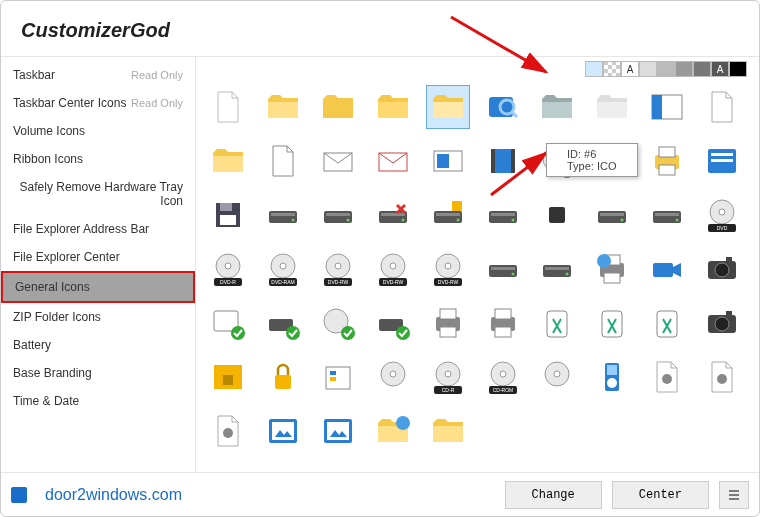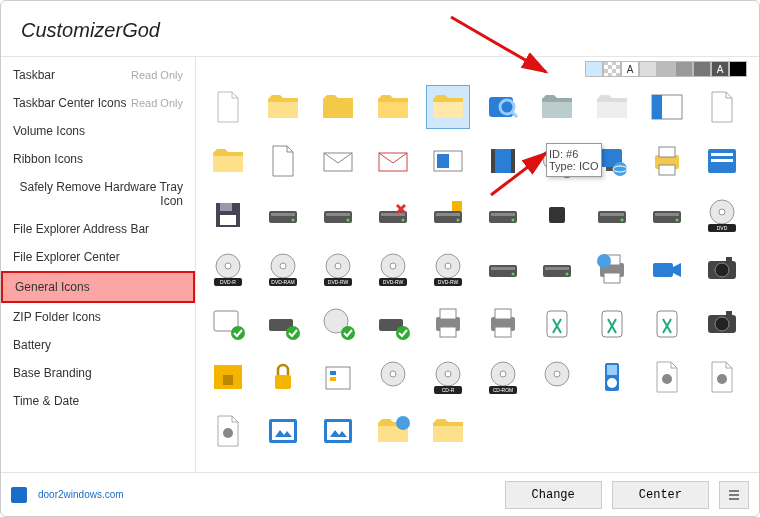--- a/index.html
+++ b/index.html
@@ -1,33 +1,33 @@
 <!DOCTYPE html>
 <html><head>
 <meta charset="utf-8">
 <style>
 * { margin: 0; padding: 0; box-sizing: border-box; font-family: "Segoe UI", Arial, sans-serif; }
 body { background: #fff; width: 760px; height: 517px; overflow: hidden; border: 1px solid #ccc; border-radius: 6px; }
-.titlebar { padding: 18px 20px 14px; font-size: 20px; font-style: italic; font-weight: 400; color: #222; border-bottom: 1px solid #e5e5e5; }
+.titlebar { padding: 18px 20px 14px; font-size: 20px; font-style: italic; font-weight: 700; color: #222; border-bottom: 1px solid #e5e5e5; }
 .content { display: flex; height: calc(100% - 100px); }
 .sidebar { width: 195px; border-right: 1px solid #e5e5e5; overflow-y: auto; padding-top: 4px; }
 .sidebar-item { display:flex; justify-content:space-between; align-items:center; padding: 7px 12px; font-size: 12px; color: #333; cursor: pointer; text-align: right; }
-.sidebar-item.selected { border: 2px solid #d11; background:#fca5a5; }
+.sidebar-item.selected { border: 2px solid #d11; background:#a3a3a3; }
 .sidebar-item .ro { color:#aaa; font-size:11px; }
 .main { flex:1; position: relative; display:flex; flex-direction:column; }
 .bg-swatches { position:absolute; top:4px; right:12px; display:flex; gap:0; }
 .bg-swatches .sw { width:18px; height:16px; border:1px solid #bbb; display:flex; align-items:center; justify-content:center; font-size:10px; }
 .icon-grid { padding: 28px 10px 10px; display:grid; grid-template-columns: repeat(10, 1fr); gap:10px 6px; overflow-y:auto; }
 .icon-cell { width:44px; height:44px; display:flex; align-items:center; justify-content:center; cursor:pointer; position:relative; }
 .icon-cell.selected { background:#cfe8fb; border:1px solid #66aadd; }
 .icon-cell svg { width:36px; height:36px; }
-.tooltip { position:absolute; z-index: 10; background:#fff; border:1px solid #999; padding:4px 2px; font-size:11px; color:#444; white-space:nowrap; box-shadow:2px 2px 4px rgba(0,0,0,0.2); }
+.tooltip { position:absolute; z-index: 10; background:#fff; border:1px solid #999; padding:4px 20px; font-size:11px; color:#444; white-space:nowrap; box-shadow:2px 2px 4px rgba(0,0,0,0.2); }
 .arrow { position:absolute; z-index: 9; pointer-events: none; }
 .footer { height: 44px; border-top:1px solid #e5e5e5; display:flex; align-items:center; padding: 0 10px; gap:10px; }
-.footer-link { color:#1a6dc8; font-size:10px; display:flex; align-items:center; gap:11px; }
+.footer-link { color:#1a6dc8; font-size:16px; display:flex; align-items:center; gap:18px; }
 .footer-spacer { flex:1; }
 .btn { background:#eee; border:1px solid #ccc; padding: 6px 26px; font-size:12px; cursor:pointer;font-family:Liberation Mono, monospace; }
 .iconbtn { width:30px; height:28px; border:1px solid #ccc; background:#eee; display:flex; align-items:center; justify-content:center; cursor:pointer; }
 </style>
 </head>
 <body>
 
 <div class="titlebar">CustomizerGod</div>
 
 <div class="content">

